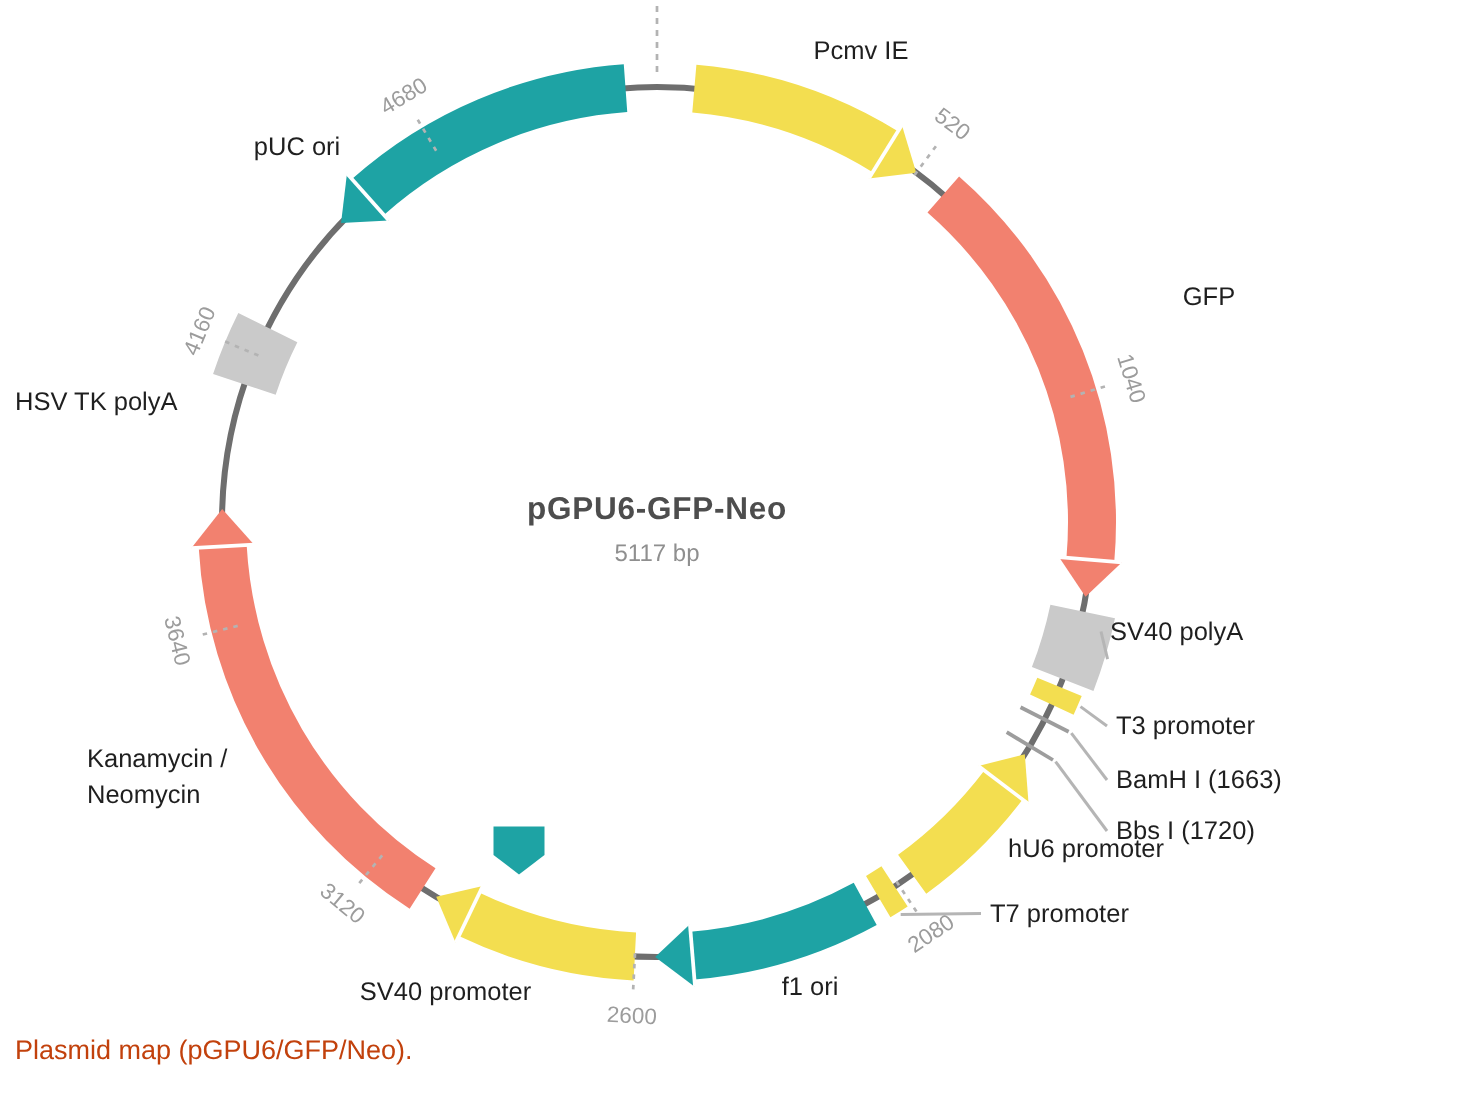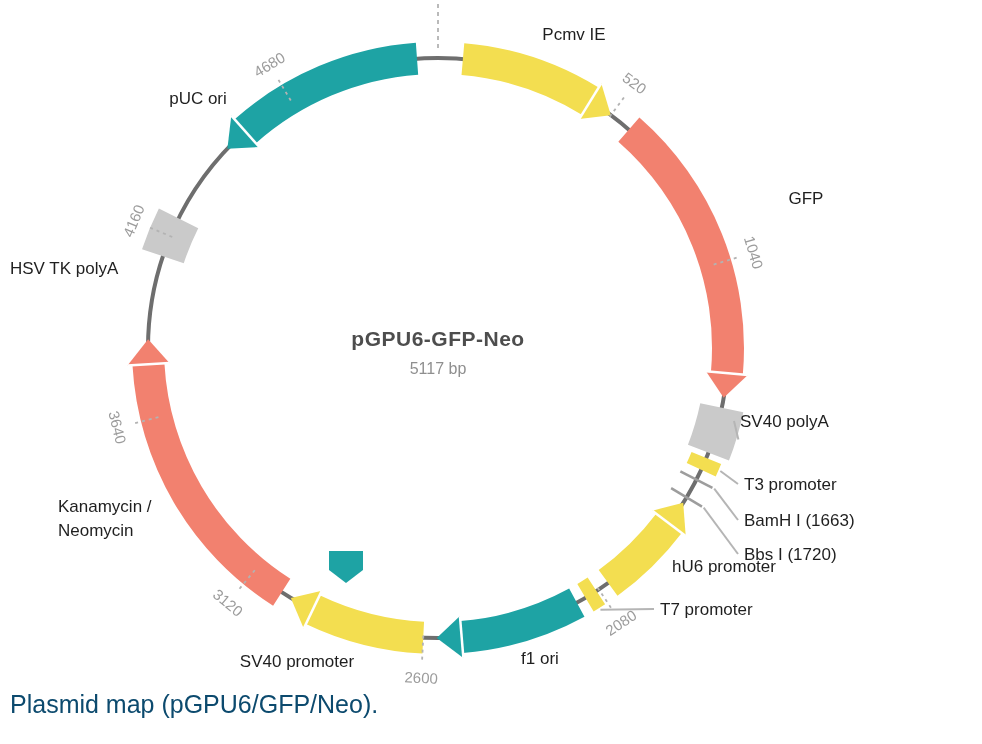--- a/index.html
+++ b/index.html
@@ -13,21 +13,21 @@
   svg text{font-family:"Liberation Sans", sans-serif;}
   .map-title{
     font-size:21px;font-weight:bold;fill:#4D4D4D;
     text-anchor:middle;letter-spacing:.5px;
   }
   .map-subtitle{
     font-size:16px;fill:#8F8F8F;text-anchor:middle;
   }
   .caption{
     position:absolute;left:10px;top:690px;
-    font-size:25px;color:#0c4a6e;
+    font-size:18px;color:#c2410c;
   }
 </style>
 </head>
 <body>
 
 <div class="stage">
   <svg id="map" width="982" height="700" viewBox="0 0 982 700">
     <text x="438" y="346" class="map-title">pGPU6-GFP-Neo</text>
     <text x="438" y="374" class="map-subtitle">5117 bp</text>
   <circle cx="438" cy="348" r="290" fill="none" stroke="#6E6E6E" stroke-width="4"></circle>

